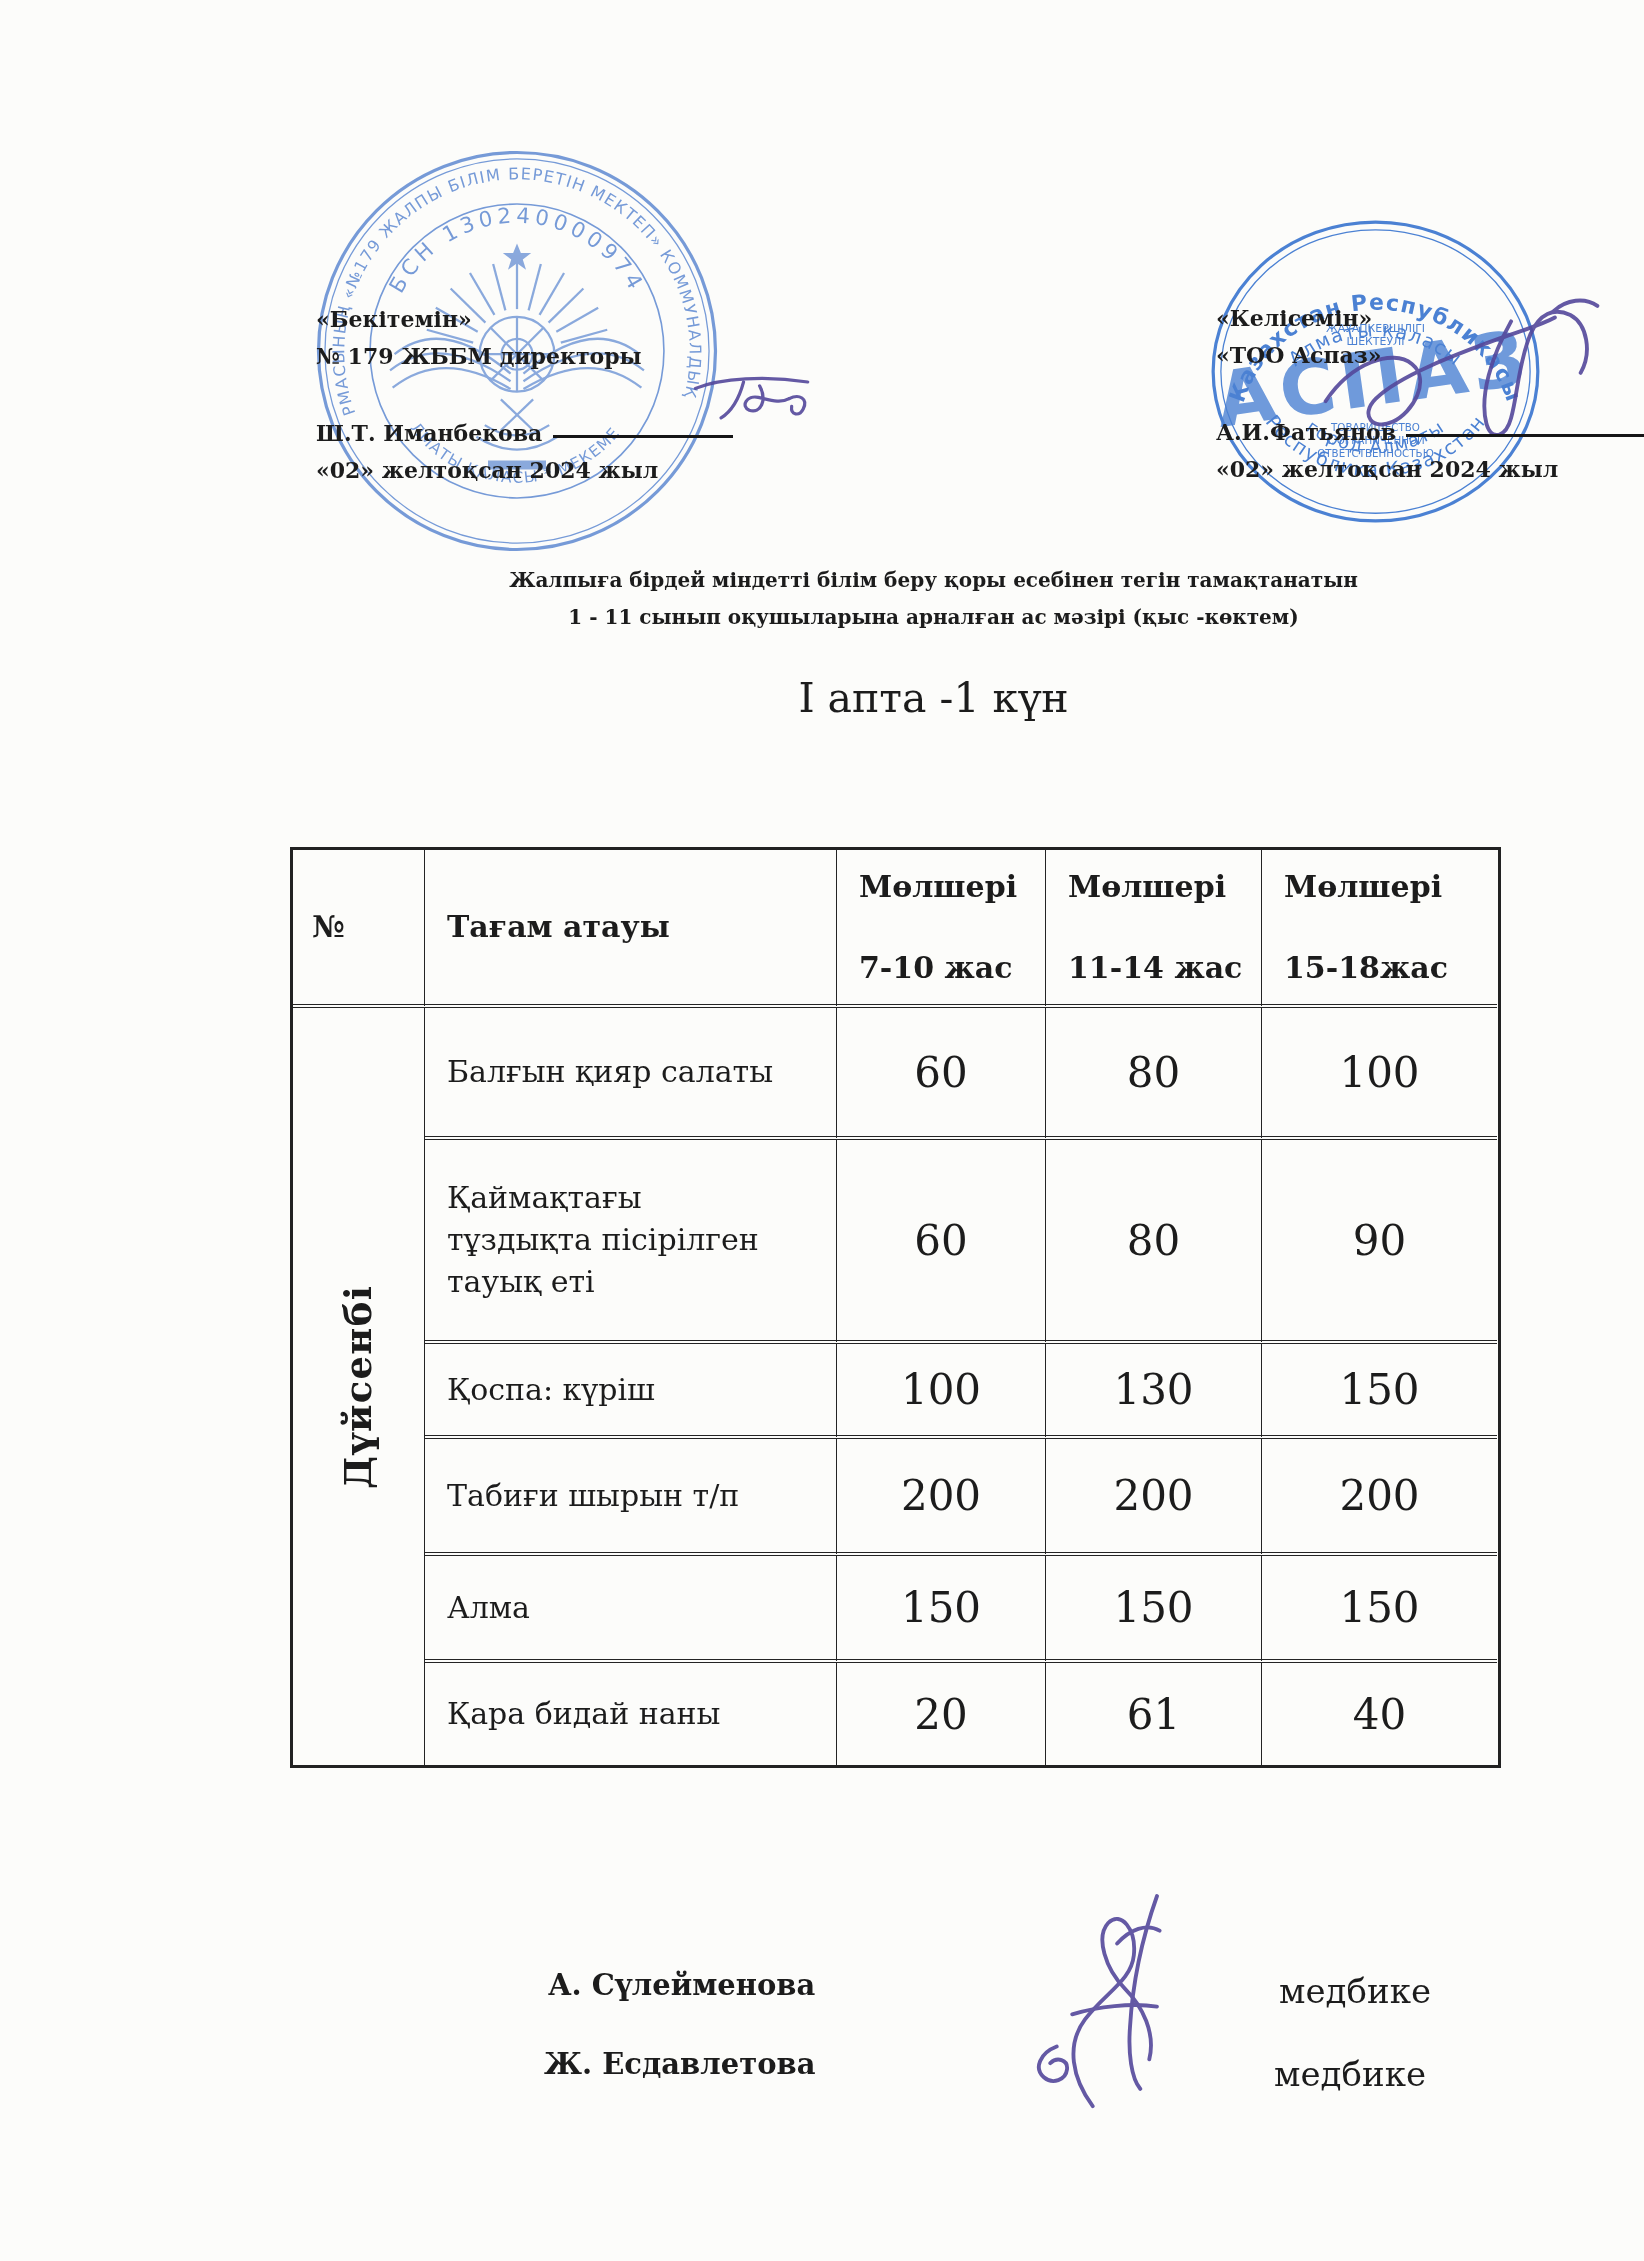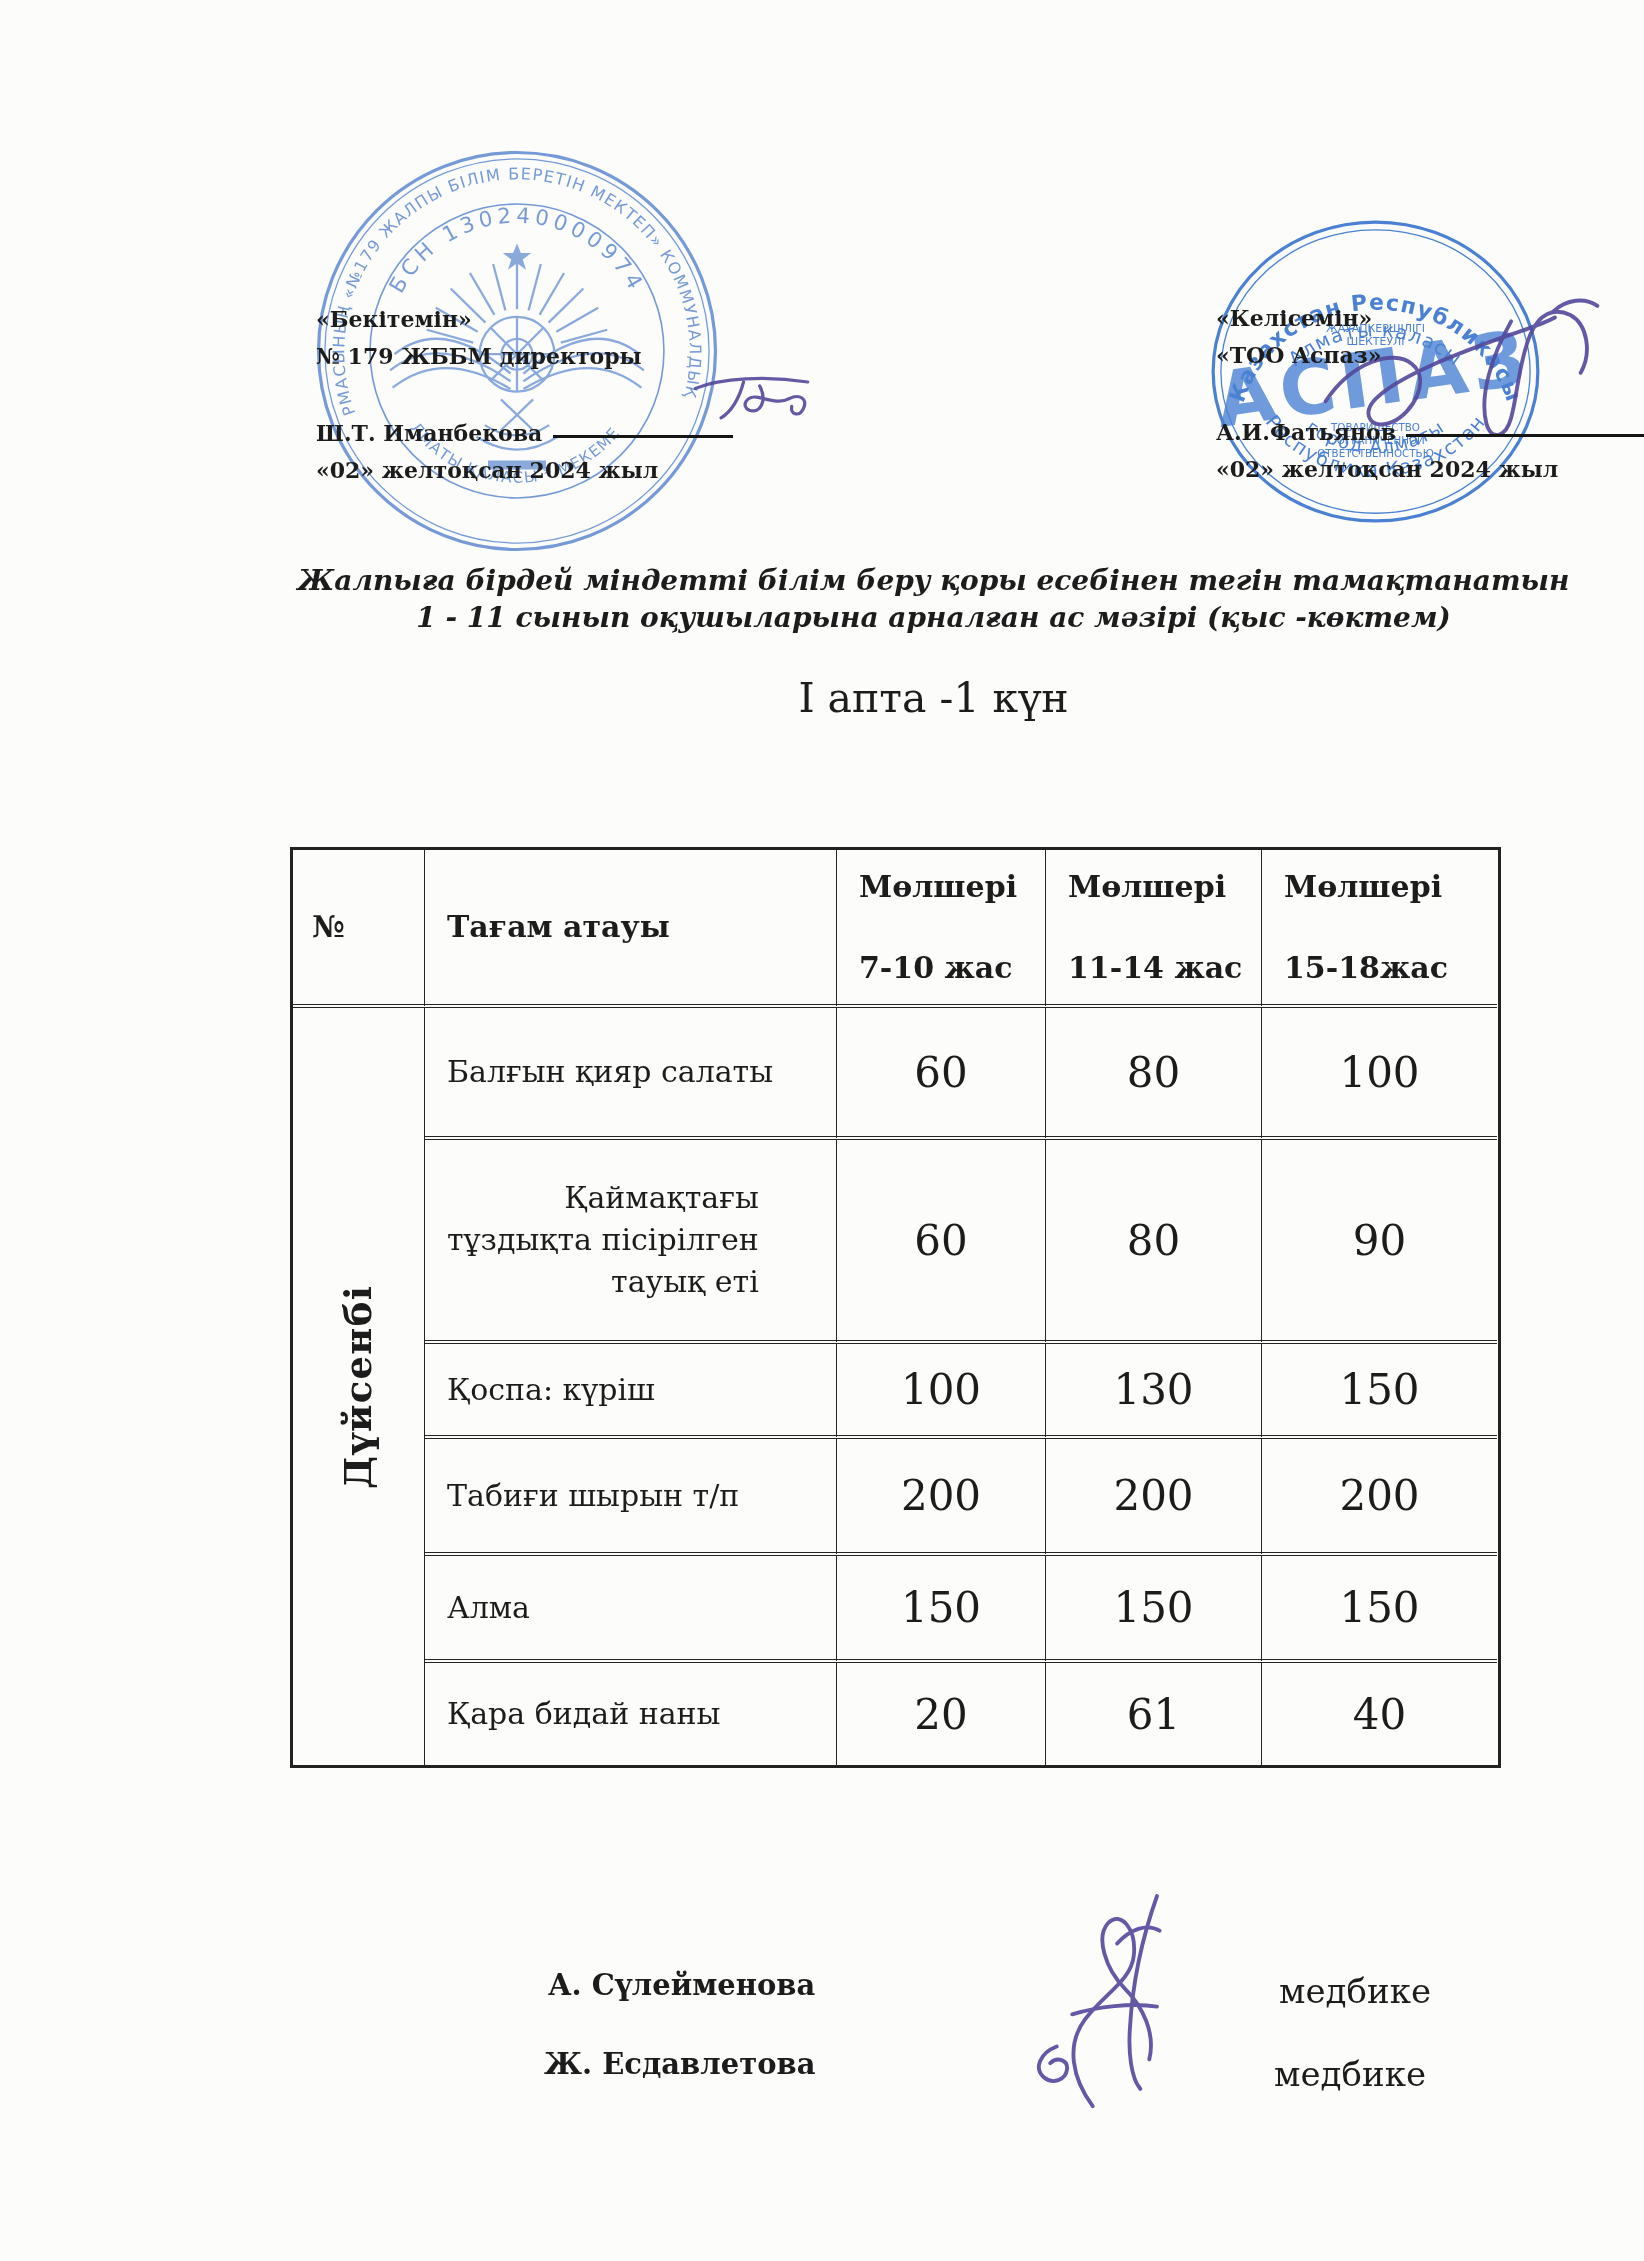--- a/index.html
+++ b/index.html
@@ -10,42 +10,42 @@
   
   .approval{position:absolute; font-size:22px; font-weight:bold; line-height:37px; white-space:nowrap;}
   .approval-left{left:316px; top:301px;}
   .approval-right{left:1216px; top:300px;}
   .sigline{display:flex; align-items:center;margin-top:40px;}
   .blank{display:inline-block; border-bottom:3.2px solid #161616; height:6.4px; margin-left:10.3px;}
   .blank-left{width:180px;}
   .blank-right{width:251px;}
   
   .titleblock{position:absolute; left:225px; top:562px; width:1417px; text-align:center;
-    font-size:28px; font-weight:bold; line-height:37px;font-style:italic;}
+    font-size:20px; font-weight:bold; line-height:37px;}
   .subtitle{position:absolute; left:225px; top:674px; width:1417px; text-align:center;
     font-size:41px; font-weight:normal;}
   
   .menu-table{
     position:absolute; left:290px; top:847px; width:1205px; height:915px;
     display:grid; grid-template-columns:132px 412px 209px 216px 235px;
     grid-template-rows:158px 132px 204px 95px 117px 107px 102px;
     border:3.2px solid #222;
   }
   .cell{border-right:1.9px solid #242424; border-bottom:4.5px double #242424;
     display:flex; align-items:center; box-sizing:border-box;}
   .cell.lastcol{border-right:none;}
   .cell.lastrow{border-bottom:none;}
   .hdr{font-weight:bold; font-size:30px; line-height:1.25; padding-left:22px;}
   .hdr .two{display:flex; flex-direction:column;gap:44px;}
   .num-hdr{padding-left:19.3px;}
   .day-cell{grid-column:1; grid-row:2/8; border-right:1.9px solid #242424; border-bottom:none;
     display:flex; align-items:center; justify-content:center;}
   .day-cell span{transform:rotate(-90deg); white-space:nowrap; font-weight:bold;
     font-size:37px; letter-spacing:1.3px;}
-  .name-cell{font-size:30px; padding-left:22px; padding-right:10.3px; line-height:1.4; white-space:pre-line;text-align:right;}
+  .name-cell{font-size:30px; padding-left:22px; padding-right:10.3px; line-height:1.4; white-space:pre-line;}
   .val-cell{justify-content:center; font-size:42px;}
   
   .sig-name{position:absolute; font-size:29px; font-weight:bold; white-space:nowrap;}
   .sig-role{position:absolute; font-size:34px; white-space:nowrap;}
   
   .stamp{position:absolute;}
   .stamp text{stroke:none; font-family:"DejaVu Sans","Liberation Sans",sans-serif;}
   .stamp-left{left:314px; top:148px; width:406px; height:406px; opacity:.85;}
   .stamp-left text{fill:#5f8ad2;}
   .stamp-right{left:1195px; top:204px; width:361px; height:335px; opacity:.92;}

